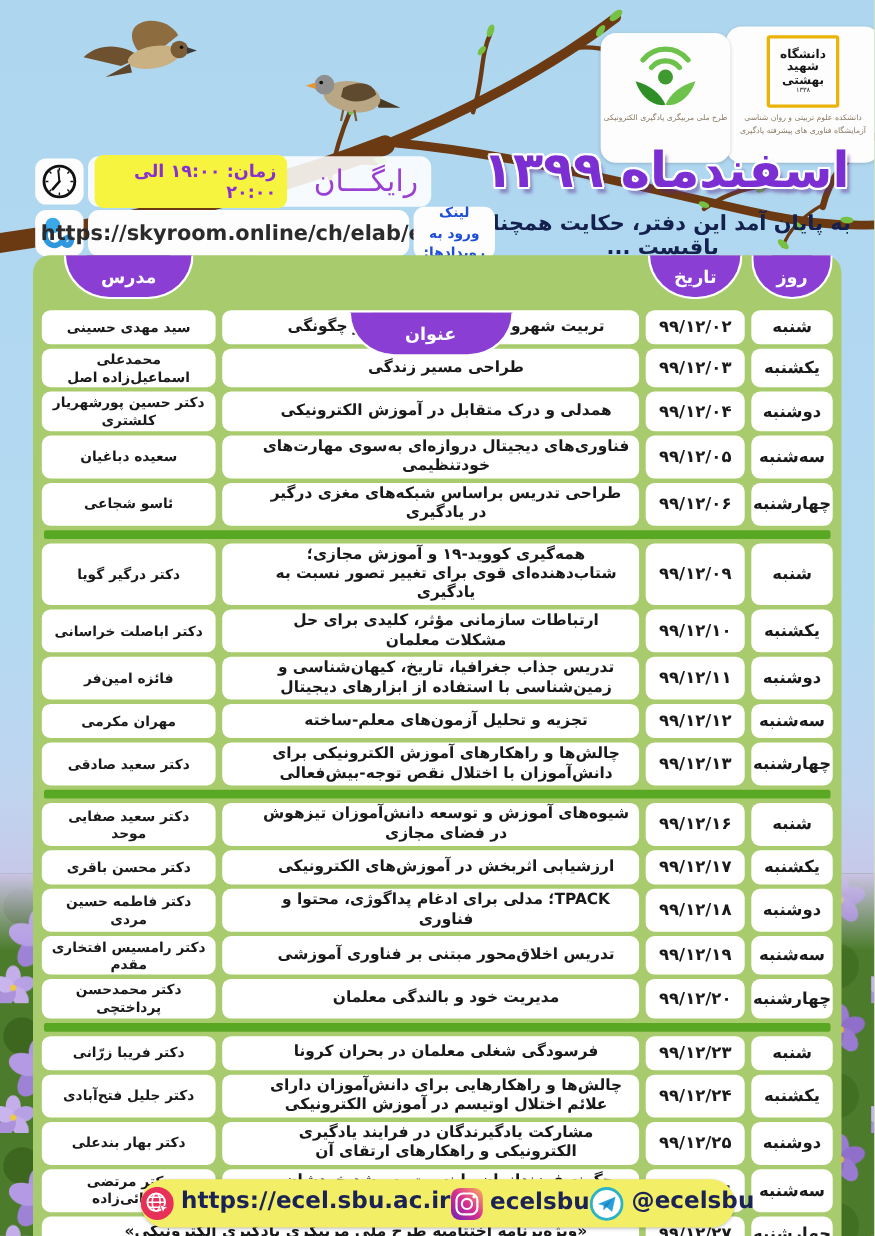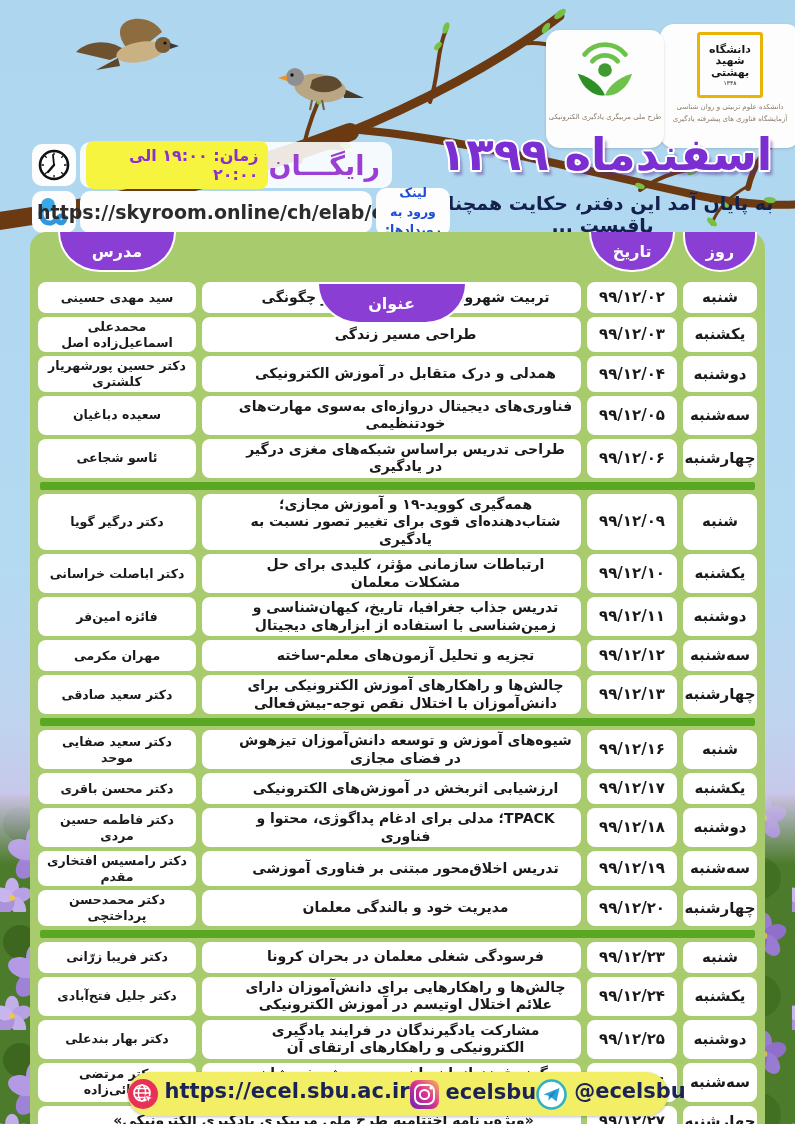--- a/index.html
+++ b/index.html
@@ -12,32 +12,32 @@
   
   .logo-card{position:absolute;background:#fdfdfd;border-radius:14px;box-shadow:0 1px 3px rgba(0,0,0,.15);
     display:flex;flex-direction:column;align-items:center;justify-content:flex-start;padding:8px 6px 6px;}
   .card-uni{left:660px;top:24px;width:128px;height:110px;}
   .card-prog{left:546px;top:30px;width:106px;height:104px;}
   .uni-logo{width:60px;height:60px;border:3px solid #eab308;border-radius:3px;display:flex;flex-direction:column;
     align-items:center;justify-content:center;text-align:center;}
   .uni-logo-text{font-size:11px;font-weight:bold;color:#141414;line-height:1.05;width:52px;}
   .uni-logo-year{font-size:6px;color:#141414;margin-top:1px;}
   .logo-cap{font-size:7px;color:#8a7a66;text-align:center;line-height:1.5;margin-top:4px;white-space:nowrap;}
-  .card-prog .logo-cap{margin-top:12px;}
+  .card-prog .logo-cap{margin-top:2px;}
   
   .title{position:absolute;top:128px;left:420px;right:4px;text-align:center;font-size:45px;font-weight:bold;color:#7b2fd2;
     text-shadow:-2px 0 #fff,2px 0 #fff,0 -2px #fff,0 2px #fff,-1.5px -1.5px #fff,1.5px -1.5px #fff,-1.5px 1.5px #fff,1.5px 1.5px #fff,4px 5px 3px rgba(86,40,140,.45);}
   .subtitle{position:absolute;top:192px;left:420px;right:10px;text-align:center;font-size:19px;font-weight:bold;color:#14204d;}
   
   .icon-box{position:absolute;width:44px;height:42px;background:#fdfdfd;border-radius:10px;display:flex;align-items:center;justify-content:center;}
   .clock-box{left:32px;top:144px;}
   .sky-box{left:32px;top:191px;}
   .free-banner{position:absolute;left:80px;top:142px;width:312px;height:46px;background:rgba(255,255,255,.88);border-radius:10px;
     display:flex;align-items:center;justify-content:space-between;padding:0 12px 0 6px;box-sizing:border-box;}
-  .free-label{font-size:27px;font-weight:bold;color:#9b3fd4;}
+  .free-label{font-size:27px;font-weight:normal;color:#9b3fd4;padding-left:24px;}
   .time-chip{background:#f7f440;border-radius:8px;padding:5px 10px;font-size:16px;font-weight:bold;color:#8a2fd0;}
   .url-box{position:absolute;left:80px;top:191px;width:292px;height:42px;background:#fdfdfd;border-radius:10px;
     display:flex;align-items:center;justify-content:center;font-size:19px;font-weight:bold;color:#2b2b2b;}
   .link-label{position:absolute;left:376px;top:188px;width:74px;height:48px;background:#fdfdfd;border-radius:10px;
     display:flex;align-items:center;justify-content:center;text-align:center;font-size:12.5px;font-weight:bold;color:#1d4ed8;line-height:1.5;padding:0 16px;box-sizing:border-box;}
   
   .panel{position:absolute;left:30px;top:232px;width:735px;background:#a8cc6d;border-radius:16px;
     padding:4px 8px 9px;box-sizing:border-box;}
   .t-grid{display:grid;grid-template-columns:74px 90px 1fr 158px;gap:4px 6px;direction:rtl;}
   .t-head{margin-bottom:4px;}

